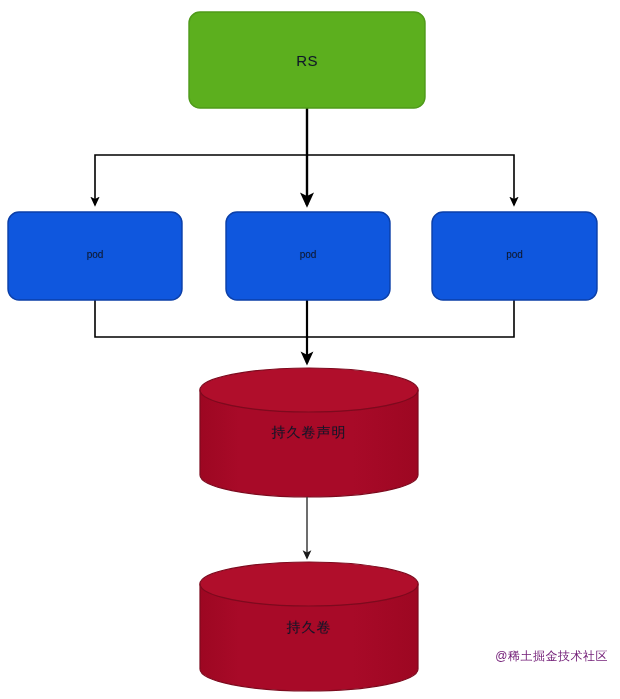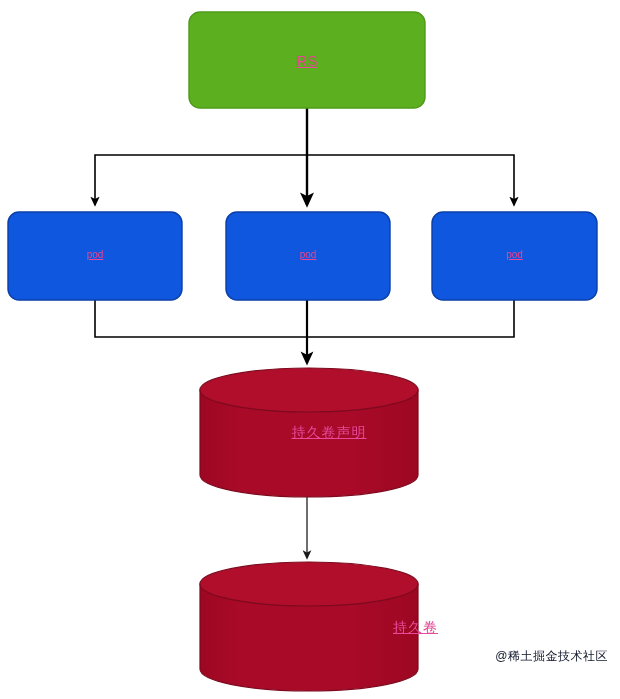--- a/index.html
+++ b/index.html
@@ -21,45 +21,43 @@
   }
   .svg-layer {
     position: absolute;
     left: 0;
     top: 0;
     width: 620px;
     height: 699px;
   }
   .node-label {
     position: absolute;
-    color: #ec4899;
+    color: #0f172a;
     text-align: center;
     white-space: nowrap;
     pointer-events: none;
     text-shadow: 0 0 1px rgba(0,0,0,0.15);
-    text-decoration: underline;
   }
   .label-rs {
     font-size: 15px;
     letter-spacing: 0.3px;
   }
   .label-pod {
     font-size: 10px;
   }
   .label-cyl {
     font-size: 14px;
     letter-spacing: 1px;
-    margin-left: 20px;
   }
   .watermark {
     position: absolute;
     right: 12px;
     bottom: 34px;
     font-size: 12px;
-    color: #0f172a;
+    color: #701a75;
     letter-spacing: 0.5px;
     white-space: nowrap;
     user-select: none;
   }
 </style>
 </head>
 <body>
 
 <div id="diagram-root">
 
@@ -131,17 +129,17 @@
   <div class="node-label label-rs" style="left:189px; top:52px; width:236px;">RS</div>
 
   <div class="node-label label-pod" style="left:8px; top:249px; width:174px;">pod</div>
 
   <div class="node-label label-pod" style="left:226px; top:249px; width:164px;">pod</div>
 
   <div class="node-label label-pod" style="left:432px; top:249px; width:165px;">pod</div>
 
   <div class="node-label label-cyl" style="left:200px; top:424px; width:218px;">持久卷声明</div>
 
-  <div class="node-label label-cyl" style="left:200px; top:619px; width:218px;text-align:right;">持久卷</div>
+  <div class="node-label label-cyl" style="left:200px; top:619px; width:218px;">持久卷</div>
 
   <div class="watermark">@稀土掘金技术社区</div>
 
 </div>
 
 </body></html>

